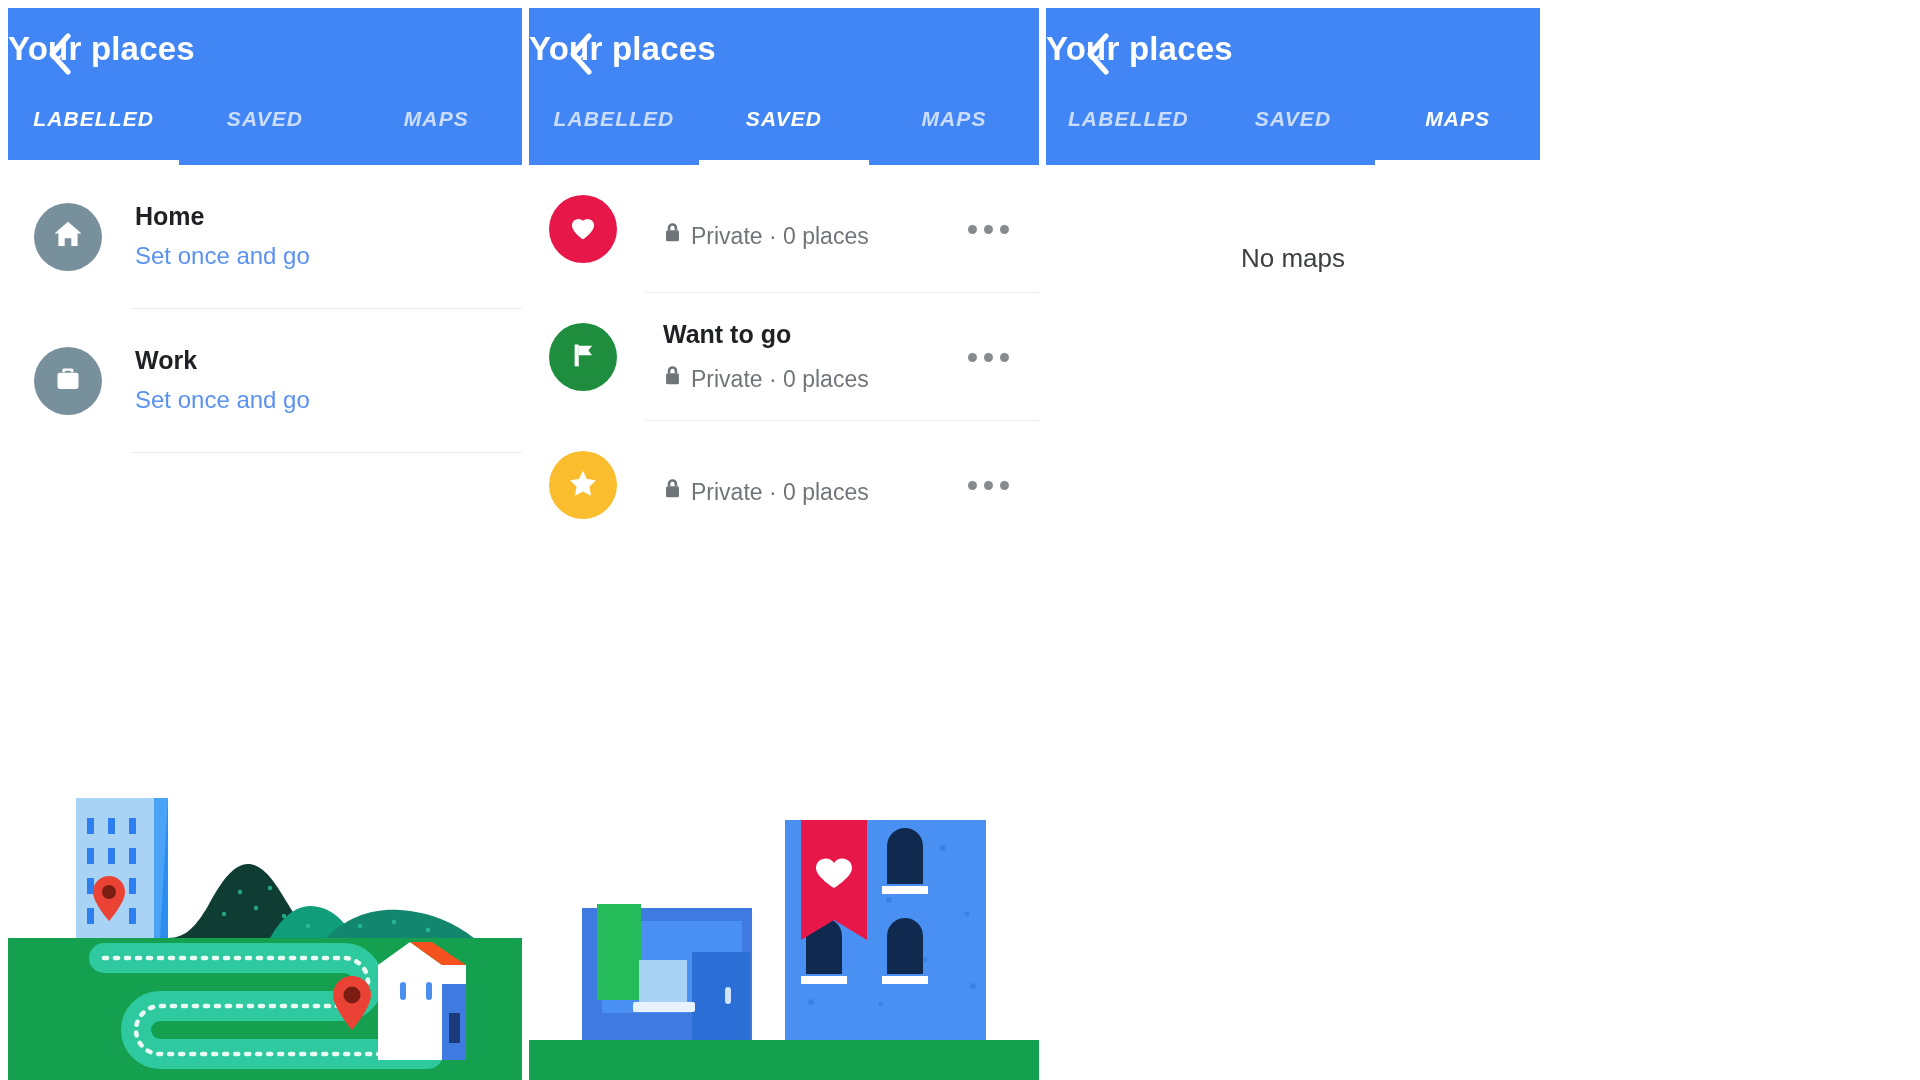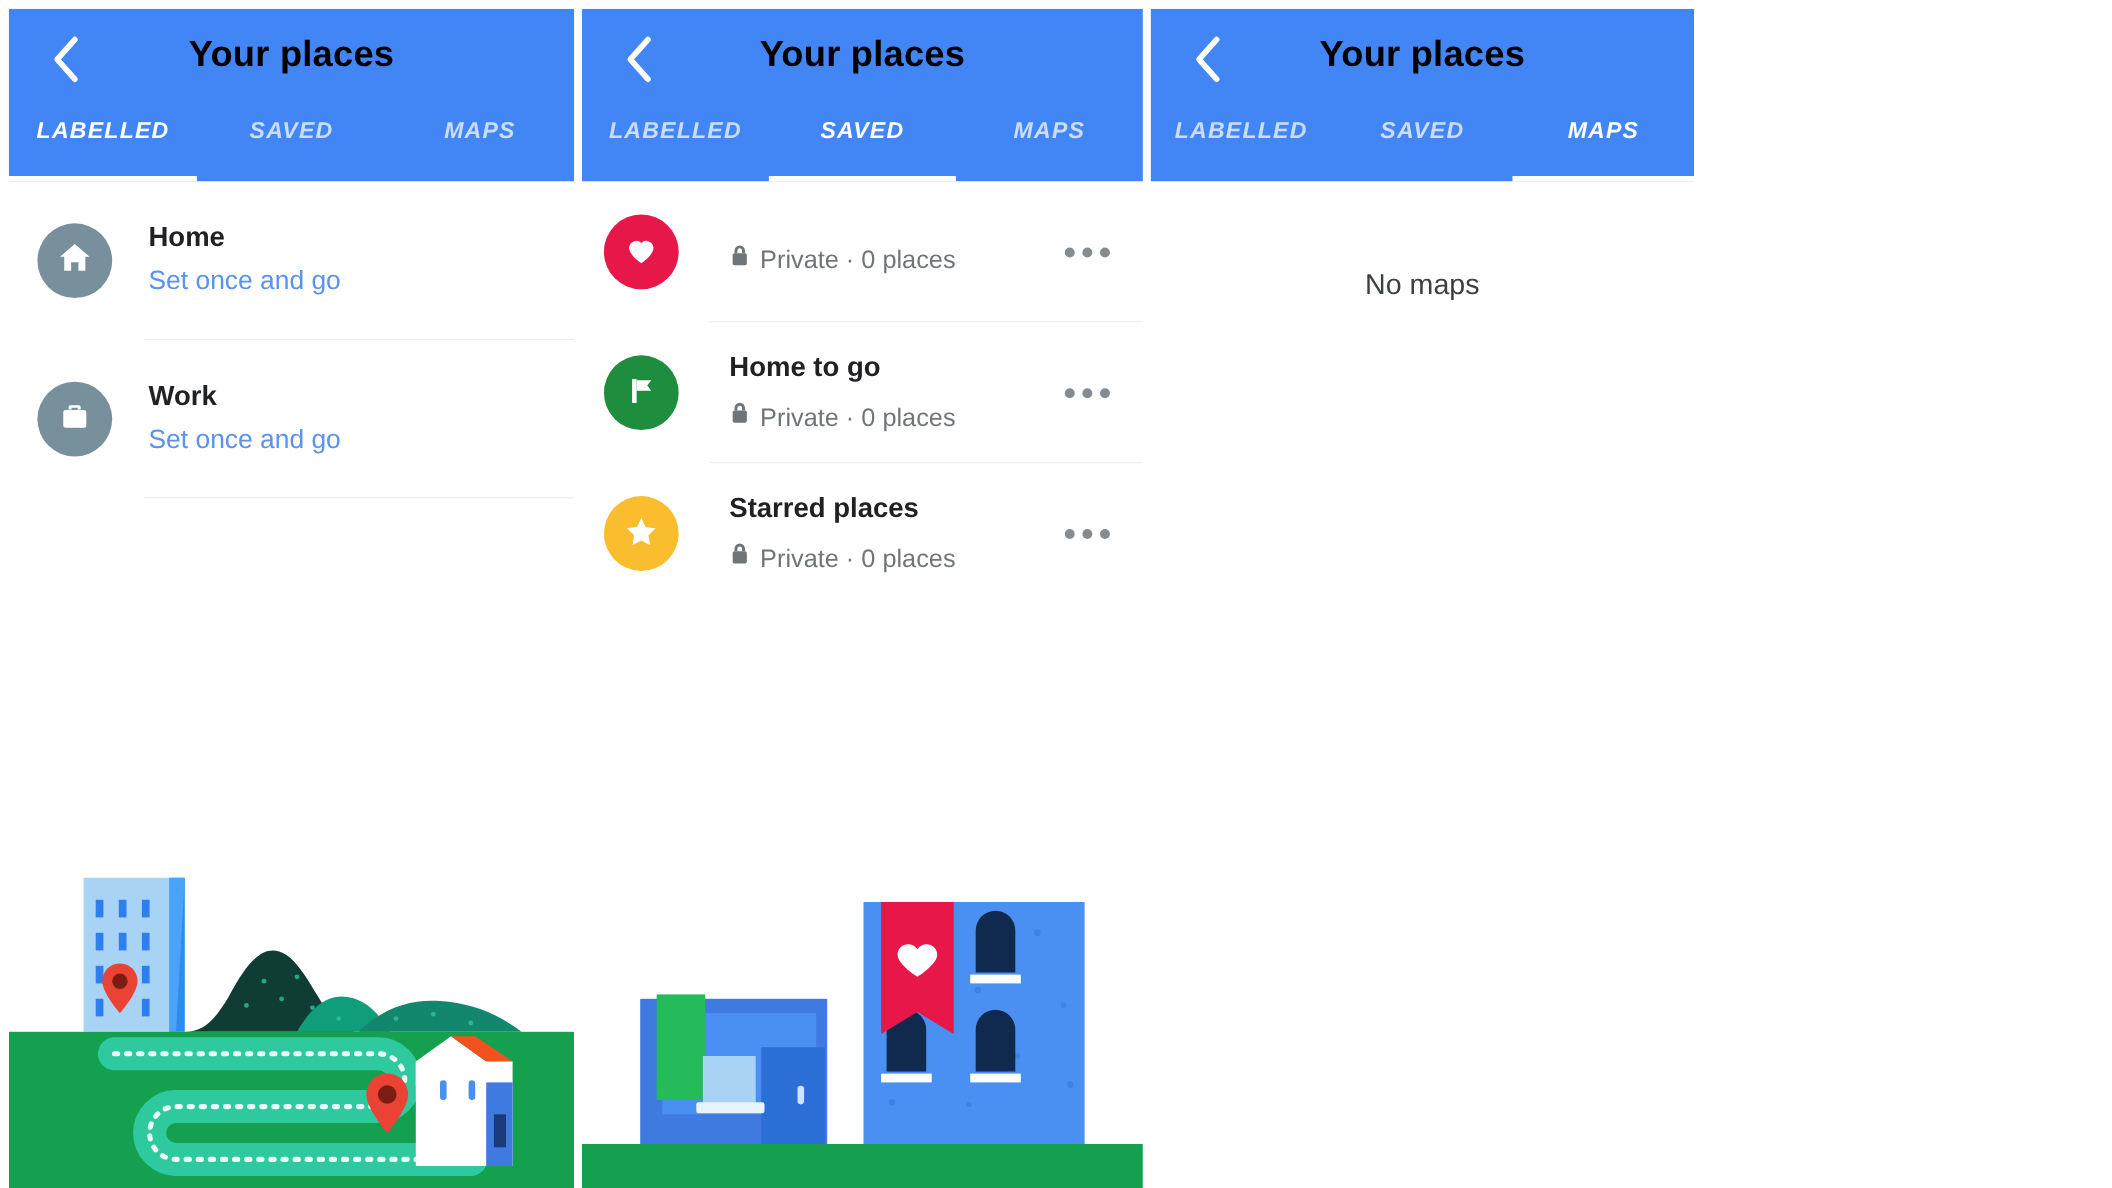--- a/index.html
+++ b/index.html
@@ -14,22 +14,22 @@
   .panel{position:absolute;top:8px;height:1072px;background:#fff;overflow:hidden;}
   #panel-labelled{left:8px;width:514px;}
   #panel-saved{left:529px;width:510px;}
   #panel-maps{left:1046px;width:859px;}
 
   
   .appbar{position:absolute;top:0;left:0;right:0;height:157px;background:#4285f4;}
   .back-btn{position:absolute;left:24px;top:18px;width:56px;height:56px;cursor:pointer;}
   .back-btn svg{display:block;}
   .appbar-title{
-    position:absolute;top:22px;left:0;right:0;text-align:center;
-    color:#000000;font-size:33px;font-weight:bold;letter-spacing:.2px;
+    position:absolute;top:22px;left:0;right:0;text-align:left;
+    color:#ffffff;font-size:33px;font-weight:bold;letter-spacing:.2px;
   }
   .tabs{position:absolute;left:0;right:0;bottom:0;height:60px;display:flex;}
   .tab{
     flex:1;display:flex;align-items:flex-start;justify-content:center;
     color:rgba(255,255,255,.72);font-size:21px;font-weight:bold;letter-spacing:1.1px;
     cursor:pointer;position:relative;padding-top:2px;font-style:italic;
   }
   .tab.active{color:#ffffff;}
   .tab.active::after{
     content:"";position:absolute;left:0;right:0;bottom:0;height:5px;background:#ffffff;
@@ -229,21 +229,21 @@
       <div class="srow">
         <div class="av" style="background:#1e8e3e">
           <span>
             <svg width="34" height="34" viewBox="0 0 24 24" aria-hidden="true">
               <rect x="6.1" y="4.6" width="2.9" height="15.4" fill="#ffffff"></rect>
               <path d="M9 5.4h9.4l-2.6 3.4 2.6 3.4H9z" fill="#ffffff"></path>
             </svg>
           </span>
         </div>
         <div class="txt">
-          <div class="t1">Home to go</div>
+          <div class="t1">Want to go</div>
           <div class="t2">
             <span>
               <svg width="19" height="23" viewBox="0 0 16 20" aria-hidden="true">
                 <path d="M5 8V6a3 3 0 0 1 6 0v2" fill="none" stroke="#6e7478" stroke-width="2.3"></path>
                 <rect x="2.4" y="8" width="11.2" height="9.6" rx="1.4" fill="#6e7478"></rect>
               </svg>
             </span>
             <span>Private · 0 places</span>
           </div>
         </div>
@@ -257,21 +257,20 @@
 
       <div class="srow">
         <div class="av" style="background:#f9bd2e">
           <span>
             <svg width="38" height="38" viewBox="0 0 24 24" aria-hidden="true">
               <path d="M12 4.3l2.5 5.2 5.7.8-4.1 4 1 5.7-5.1-2.7-5.1 2.7 1-5.7-4.1-4 5.7-.8z" fill="#ffffff"></path>
             </svg>
           </span>
         </div>
         <div class="txt">
-          <div class="t1">Starred places</div>
           <div class="t2">
             <span>
               <svg width="19" height="23" viewBox="0 0 16 20" aria-hidden="true">
                 <path d="M5 8V6a3 3 0 0 1 6 0v2" fill="none" stroke="#6e7478" stroke-width="2.3"></path>
                 <rect x="2.4" y="8" width="11.2" height="9.6" rx="1.4" fill="#6e7478"></rect>
               </svg>
             </span>
             <span>Private · 0 places</span>
           </div>
         </div>

